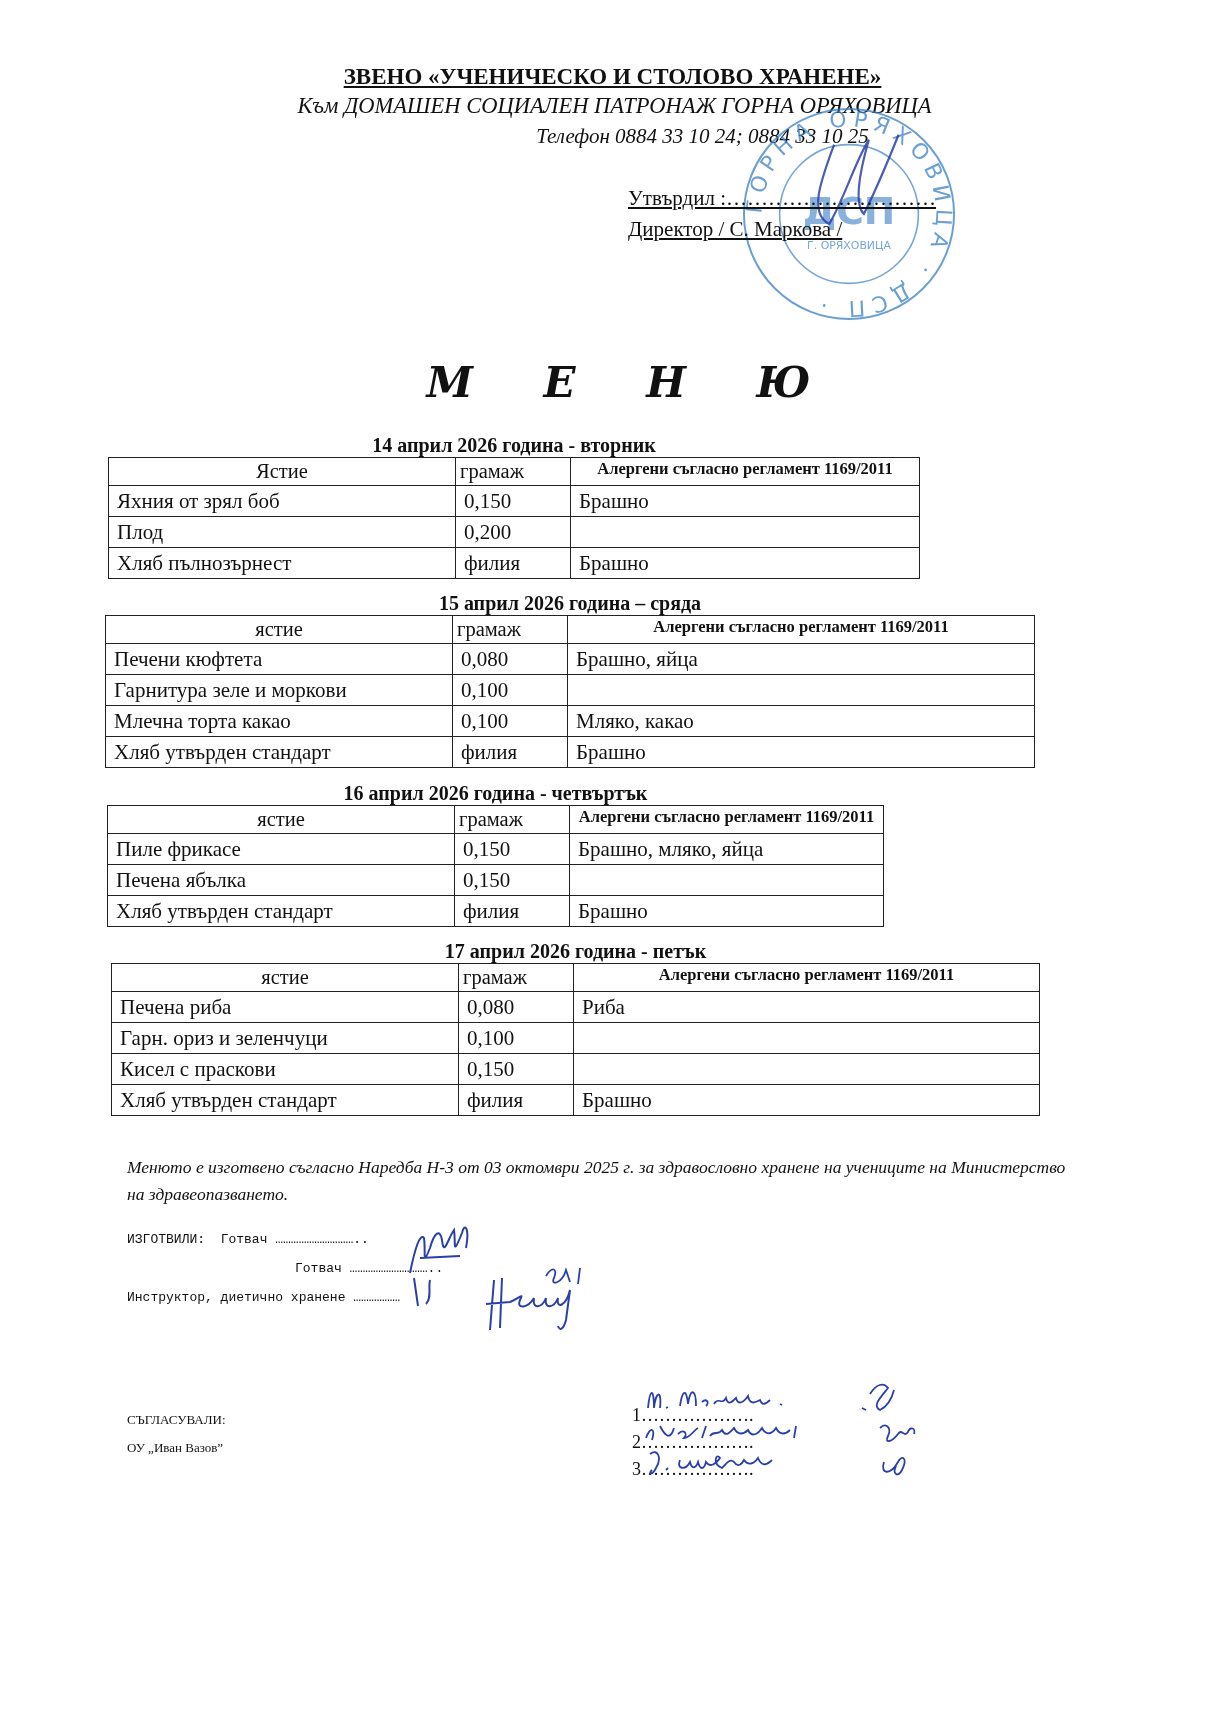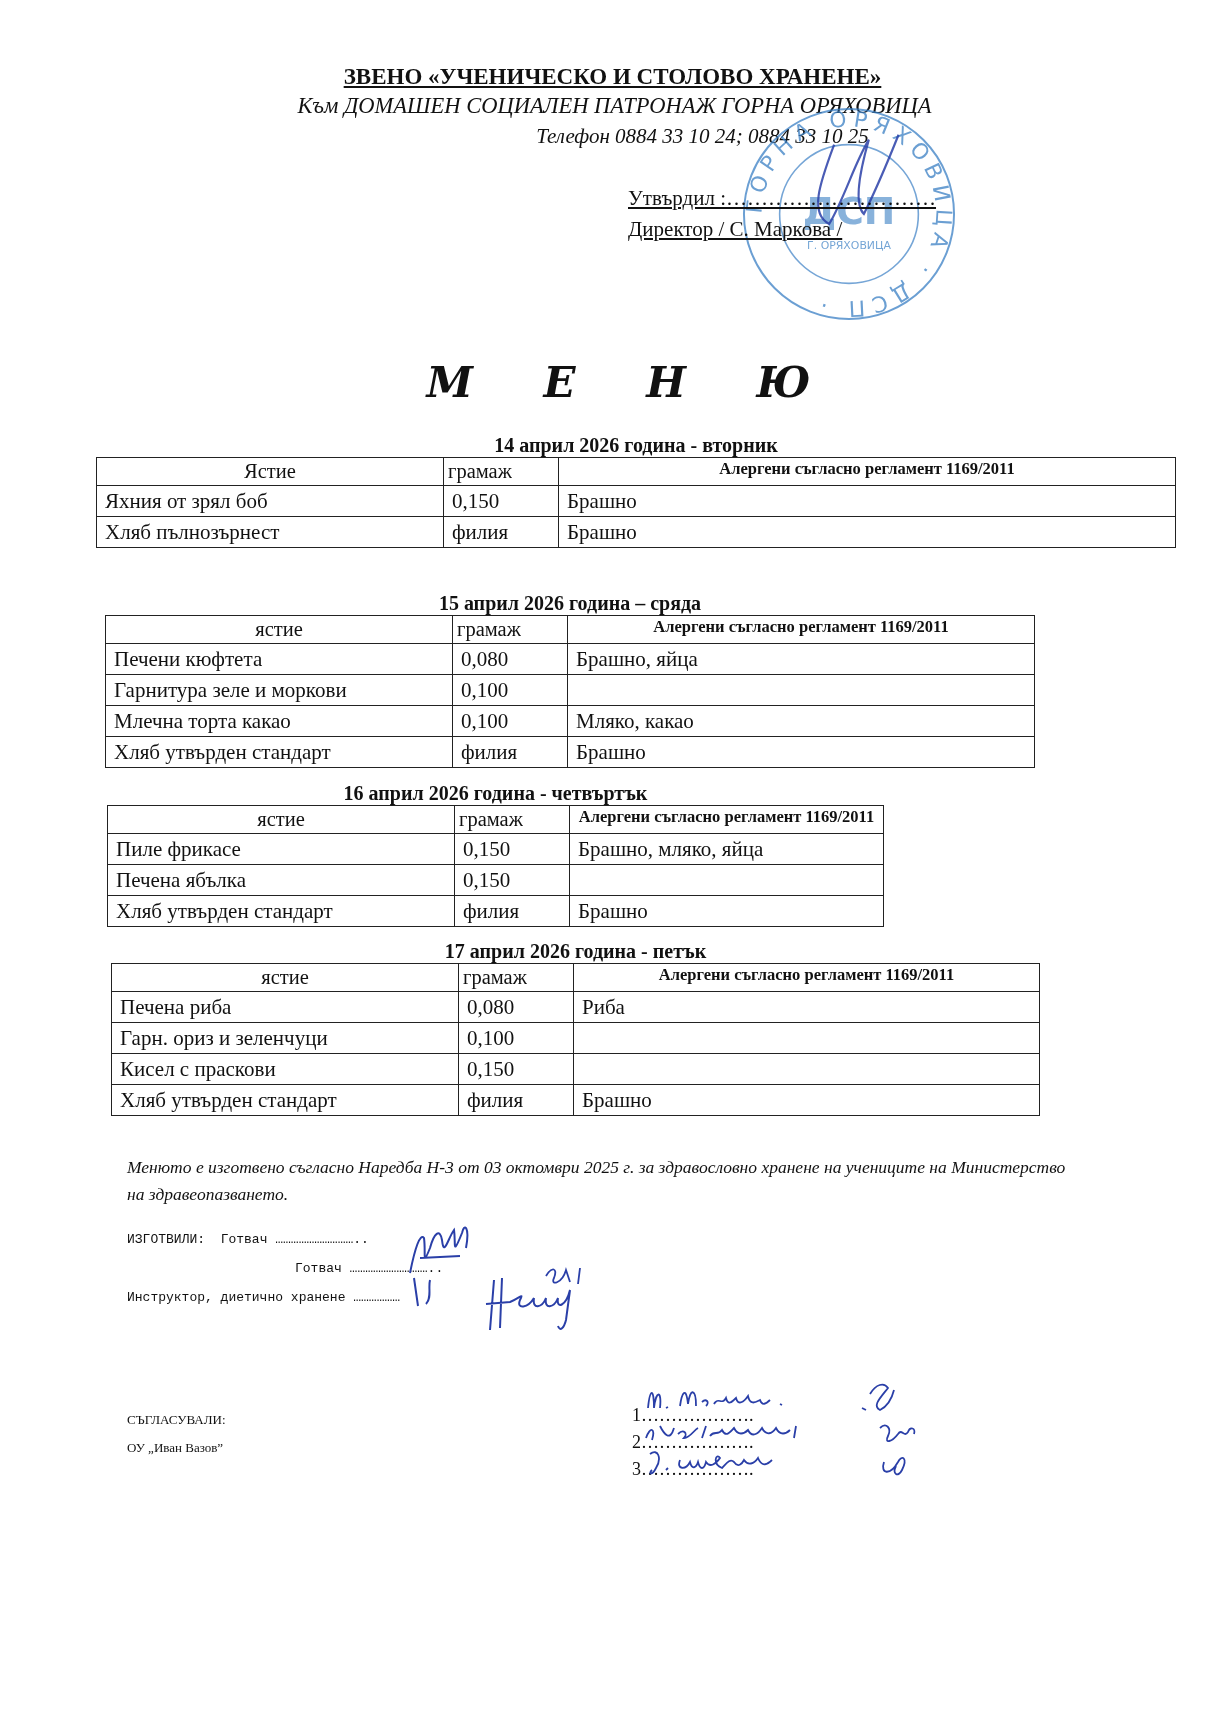--- a/index.html
+++ b/index.html
@@ -63,33 +63,38 @@
     <path d="M95,40 C80,80 70,110 90,120 C105,95 115,60 130,35 C120,70 115,100 125,110 C140,80 150,55 160,30" fill="none" stroke="#2a3fa8" stroke-width="2.2" opacity="0.85"></path>
   </svg>
 
   <div class="approve">
     <div>Утвърдил :…………………………</div>
     <div>Директор / С. Маркова /</div>
   </div>
 
   <div class="title">М Е Н Ю</div>
 
-  <div class="day" style="left:96px; top:433px; width:1080px;">
+  <div class="day" style="left:108px; top:433px; width:812px;">
     <div class="day-title">14 април 2026 година - вторник</div>
     <table class="menu">
       <tbody>
           <tr class="head">
         <td class="c1">Ястие</td>
         <td class="c2">грамаж</td>
         <td class="c3">Алергени съгласно регламент 1169/2011</td>
       </tr>
       <tr>
         <td class="c1">Яхния от зрял боб</td>
         <td class="c2">0,150</td>
         <td class="c3">Брашно</td>
+      </tr>
+      <tr>
+        <td class="c1">Плод</td>
+        <td class="c2">0,200</td>
+        <td class="c3"></td>
       </tr>
       <tr>
         <td class="c1">Хляб пълнозърнест</td>
         <td class="c2">филия</td>
         <td class="c3">Брашно</td>
       </tr>
     </tbody>
       </table>
   </div>
 

